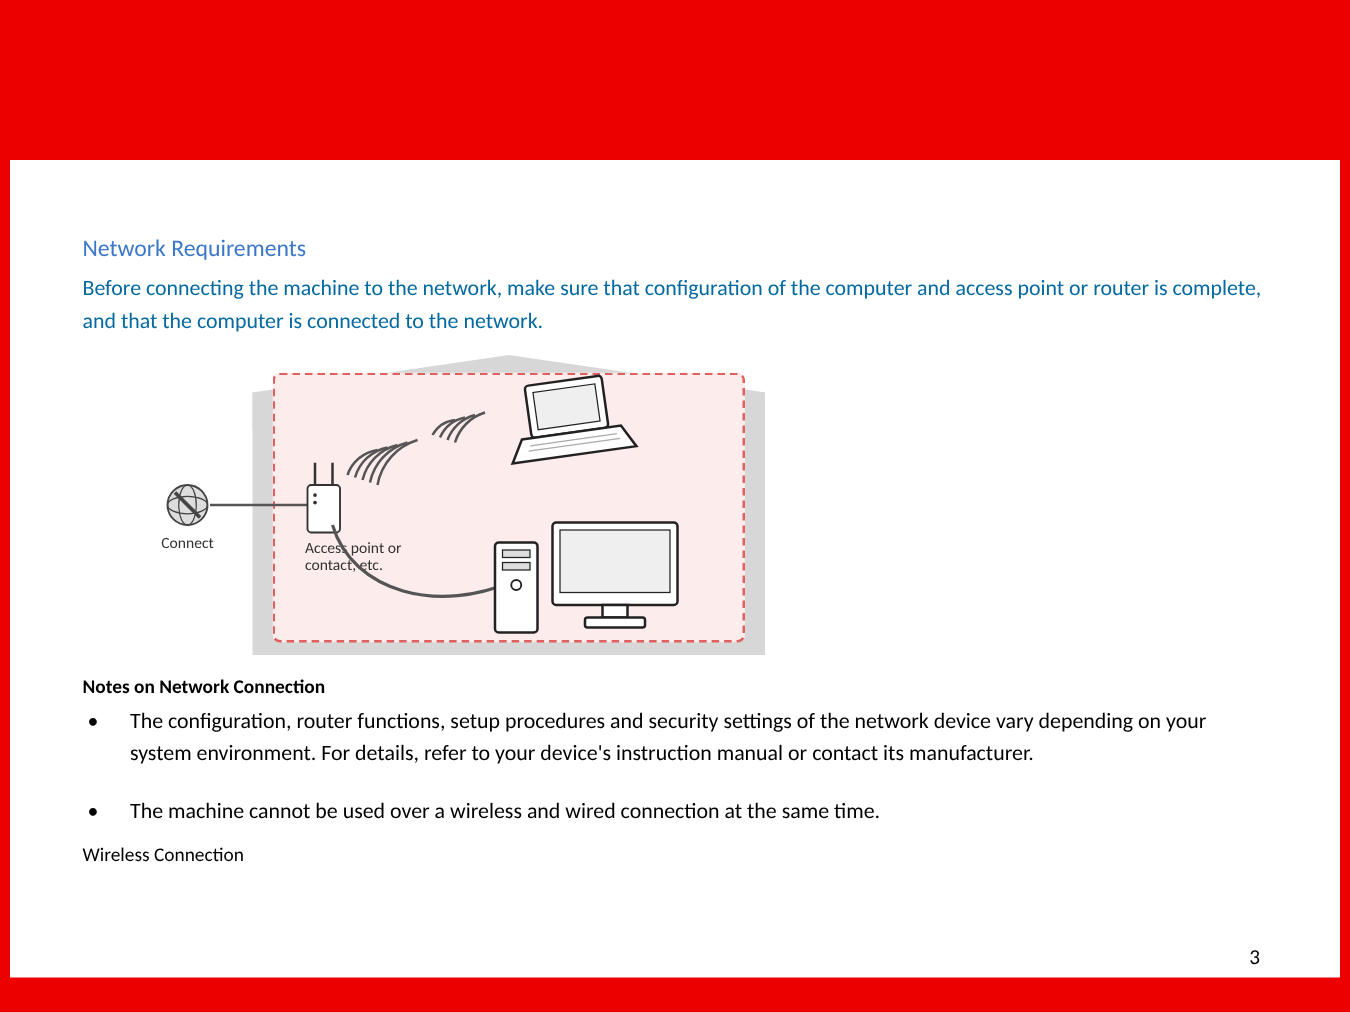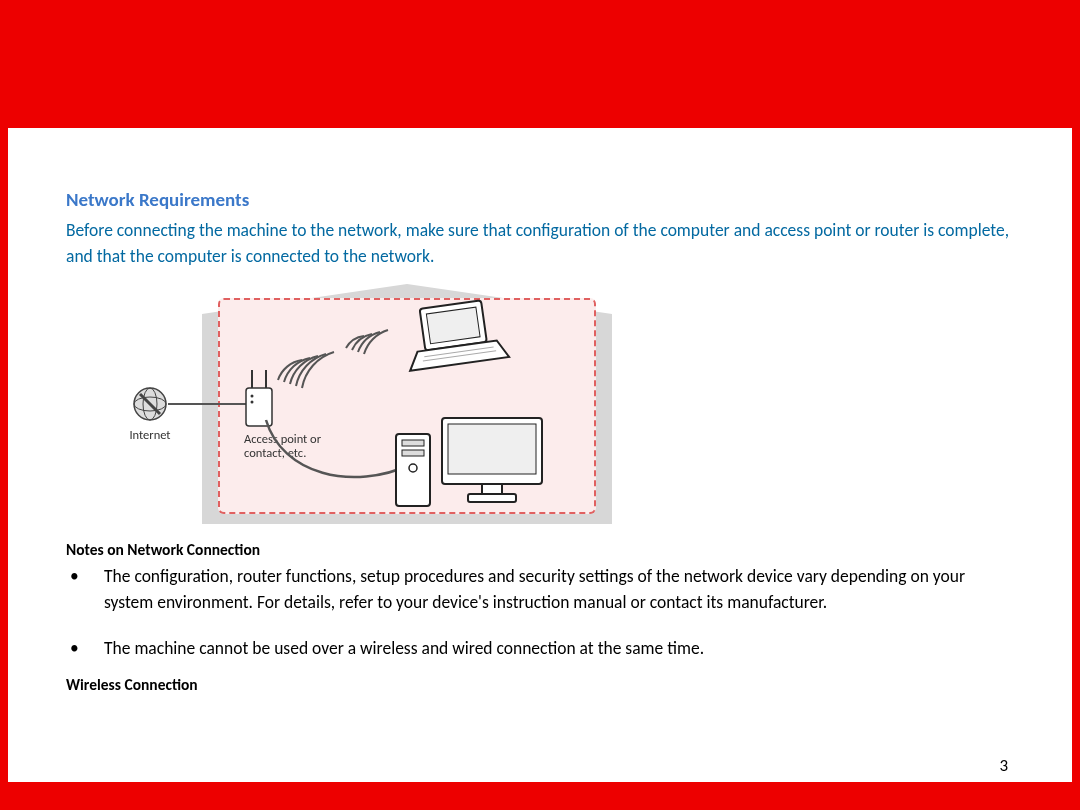--- a/index.html
+++ b/index.html
@@ -11,29 +11,29 @@
   .nav-btn {
     background: #fff; border: 1px solid #000; color: #1b4fd6;
     font-size: 20px; padding: 6px 18px 7px 18px; min-width: 135px; text-align: center;
     text-decoration: underline; cursor: pointer; font-family: inherit;
   }
   .nav-btn.next { min-width: 110px; padding-left:14px; padding-right:14px;}
   .body-area {
     position: absolute; left: 8px; right: 8px; top: 128px; bottom: 28px;
     background: #fff; padding: 60px 58px 20px 58px;
   }
-  .section-h { color: #3b78c9; font-weight: 700; font-size: 19px; margin-bottom: 6px;}
+  .section-h { color: #3b78c9; font-weight: 400; font-size: 19px; margin-bottom: 6px;}
   .para { font-size: 17.5px; color: #0369a1; line-height: 1.5; margin-bottom: 4px;}
   .diagram { width: 480px; height: 240px; margin: 14px 0 16px 66px; position: relative; }
   .notes-h { font-weight: 700; font-size: 15.5px; margin: 8px 0 4px 0;}
   ul.notes { list-style: none; margin-left: 0; }
   ul.notes li { font-size: 17.5px; line-height: 1.5; display: flex; margin-bottom: 20px;}
   ul.notes li .bullet { width: 38px; flex: 0 0 38px; text-align: left; padding-left: 4px;}
   ul.notes li .txt { flex: 1; }
-  .sub-h { font-weight:700; font-size:15.5px; margin: -6px 0 2px 0;}
+  .sub-h { font-weight:400; font-size:15.5px; margin: -6px 0 2px 0;}
   .sub-p { font-size: 17.5px; line-height:1.5;}
   .page-num { position: absolute; right: 64px; bottom: 6px; font-size: 17px; color: #000;}
   
   .gray-box { position:absolute; background:#d7d7d7; }
   .dash-area { position:absolute; border:2px dashed #e06060; border-radius:6px; background:#fcecec; }
   svg { position:absolute; left:0; top:0; }
   .dlabel { position:absolute; font-size:12.5px; color:#333; line-height:1.15; }
 </style>
 </head>
 <body>
@@ -56,21 +56,21 @@
       </svg>
 
       <div class="dash-area" style="left:86px; top:14px; width:378px; height:216px;"></div>
 
       <svg width="56" height="56" style="left:-10px; top:92px;">
         <circle cx="28" cy="28" r="16" fill="#ddd" stroke="#444" stroke-width="1.5"></circle>
         <ellipse cx="28" cy="28" rx="16" ry="7" fill="none" stroke="#444" stroke-width="1"></ellipse>
         <ellipse cx="28" cy="28" rx="7" ry="16" fill="none" stroke="#444" stroke-width="1"></ellipse>
         <line x1="18" y1="18" x2="38" y2="38" stroke="#444" stroke-width="3"></line>
       </svg>
-      <span class="dlabel" style="left:-10px; top:144px; width:56px; text-align:center;">Internet</span>
+      <span class="dlabel" style="left:-10px; top:144px; width:56px; text-align:center;">Connect</span>
 
       <svg width="120" height="20" style="left:36px; top:112px;">
         <line x1="0" y1="8" x2="90" y2="8" stroke="#555" stroke-width="2"></line>
       </svg>
 
       <svg width="40" height="60" style="left:112px; top:86px;">
         <line x1="8" y1="0" x2="8" y2="18" stroke="#333" stroke-width="2"></line>
         <line x1="22" y1="0" x2="22" y2="18" stroke="#333" stroke-width="2"></line>
         <rect x="2" y="18" width="26" height="38" rx="3" fill="#fff" stroke="#333" stroke-width="1.5"></rect>
         <circle cx="8" cy="26" r="1.5" fill="#333"></circle>

